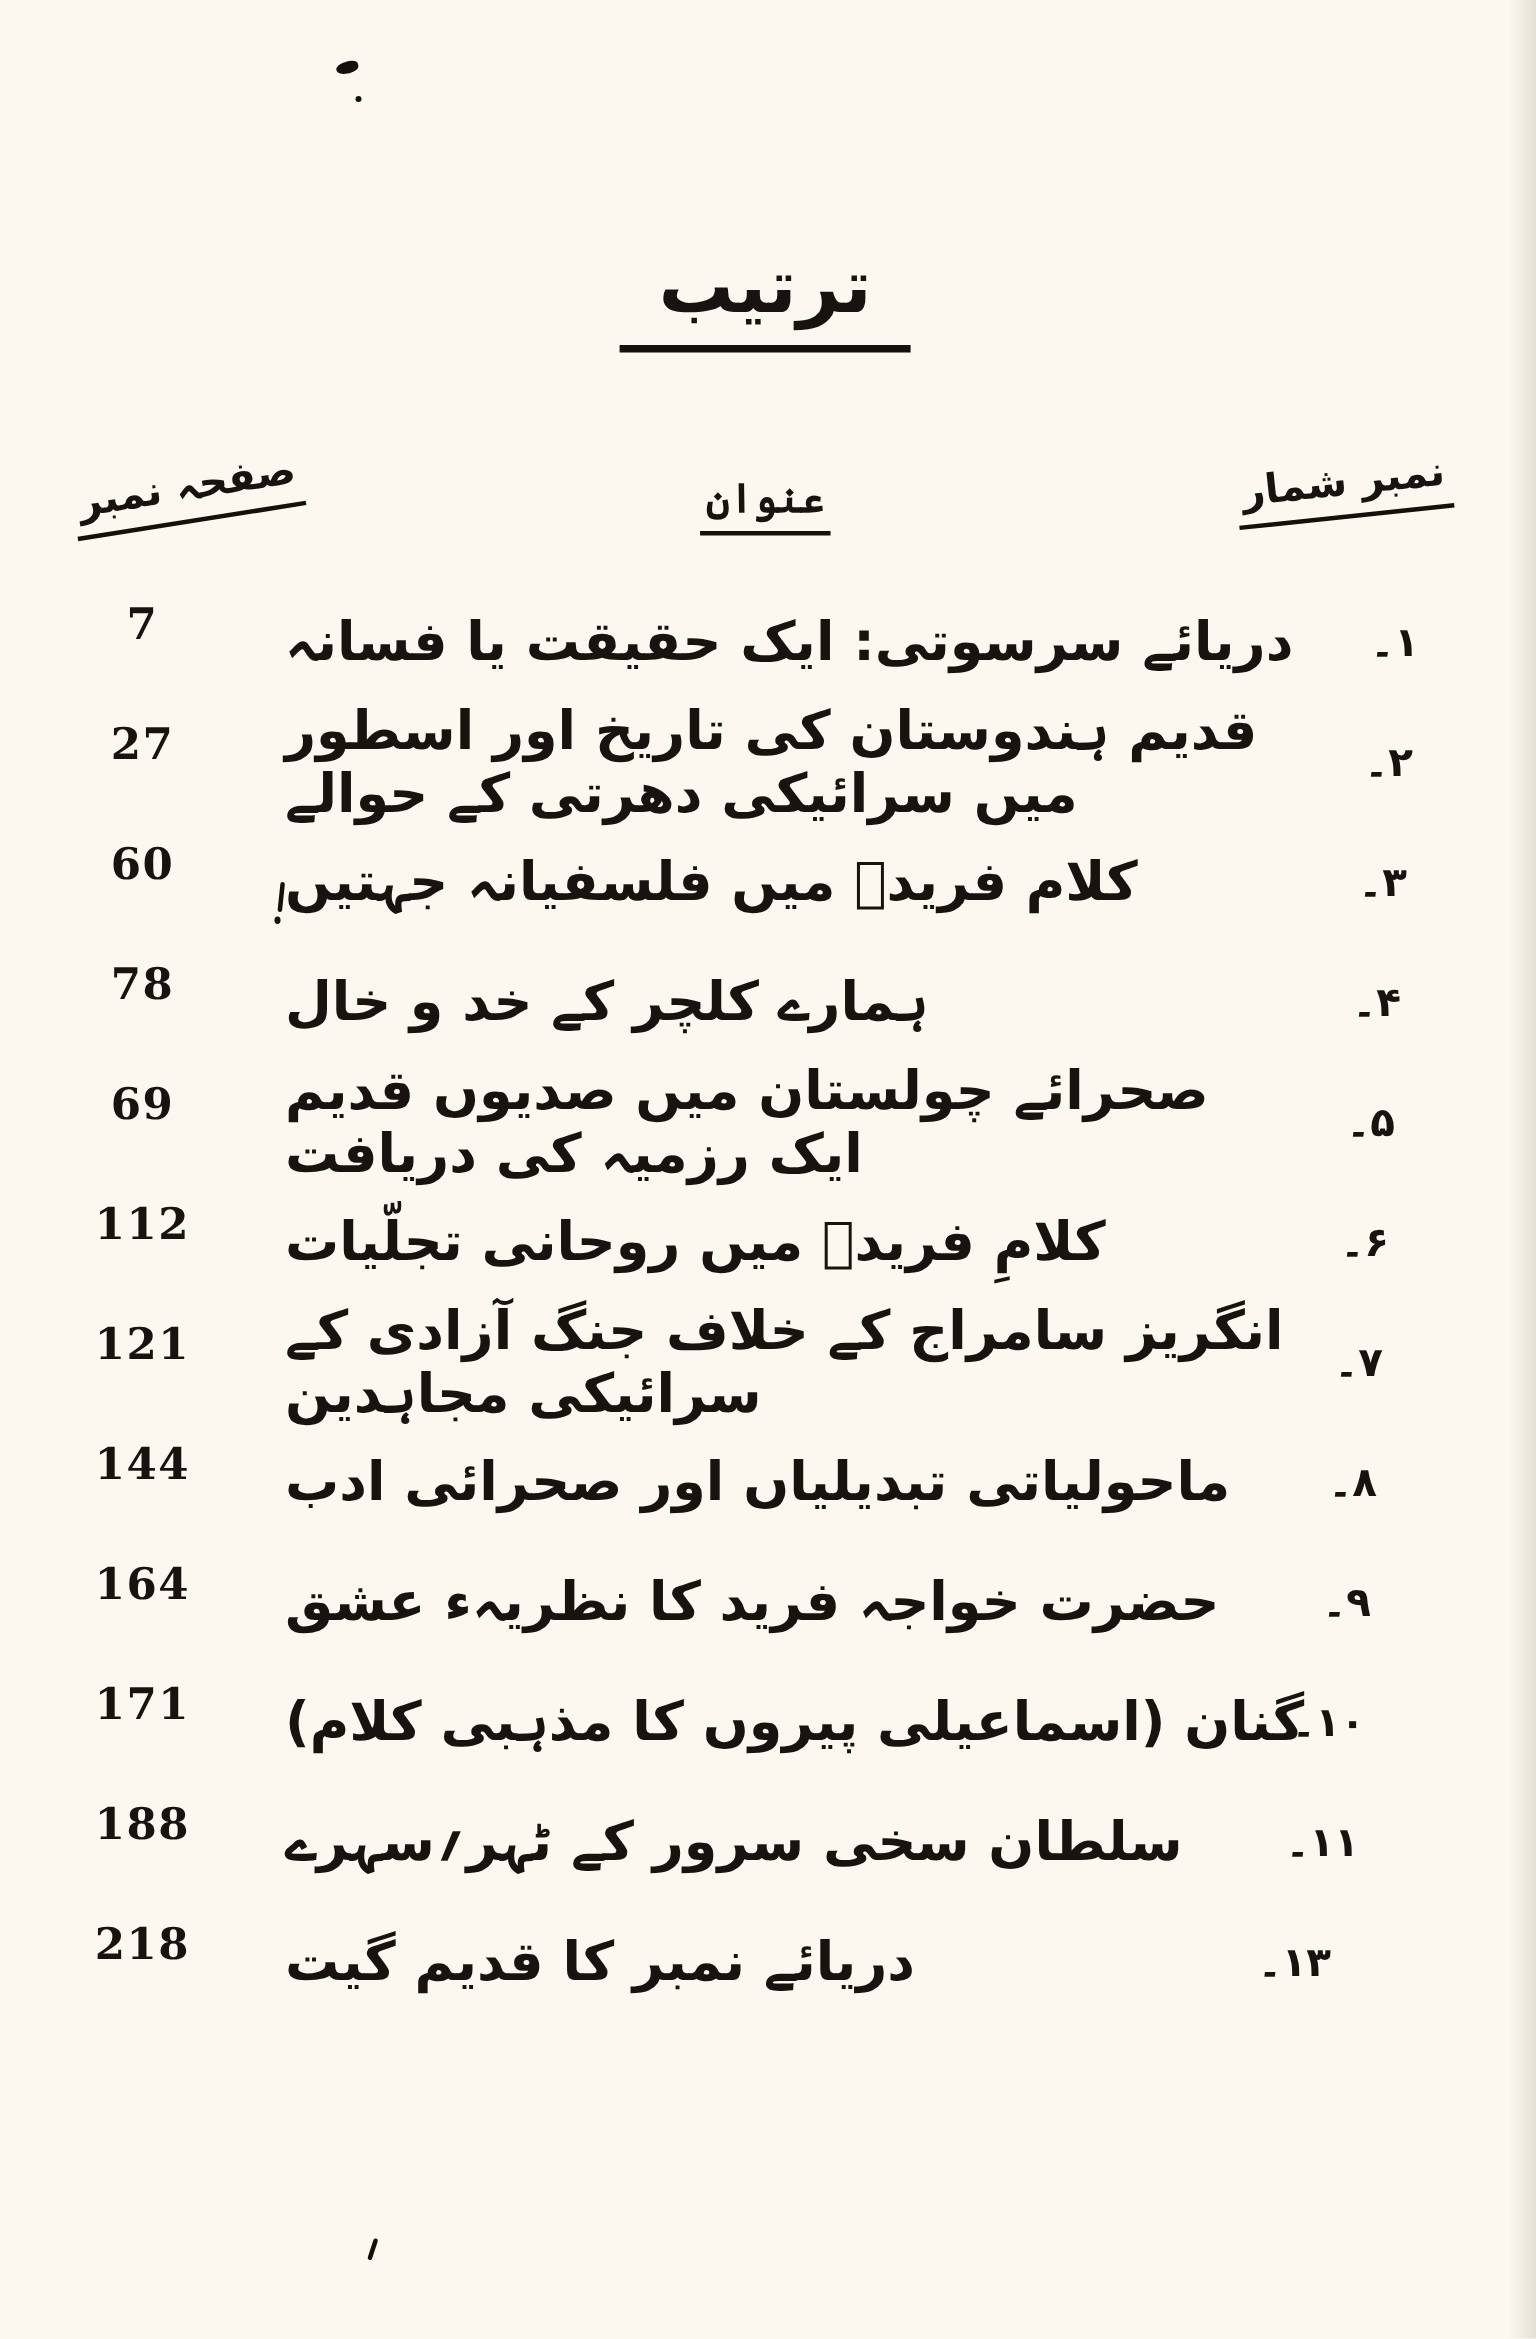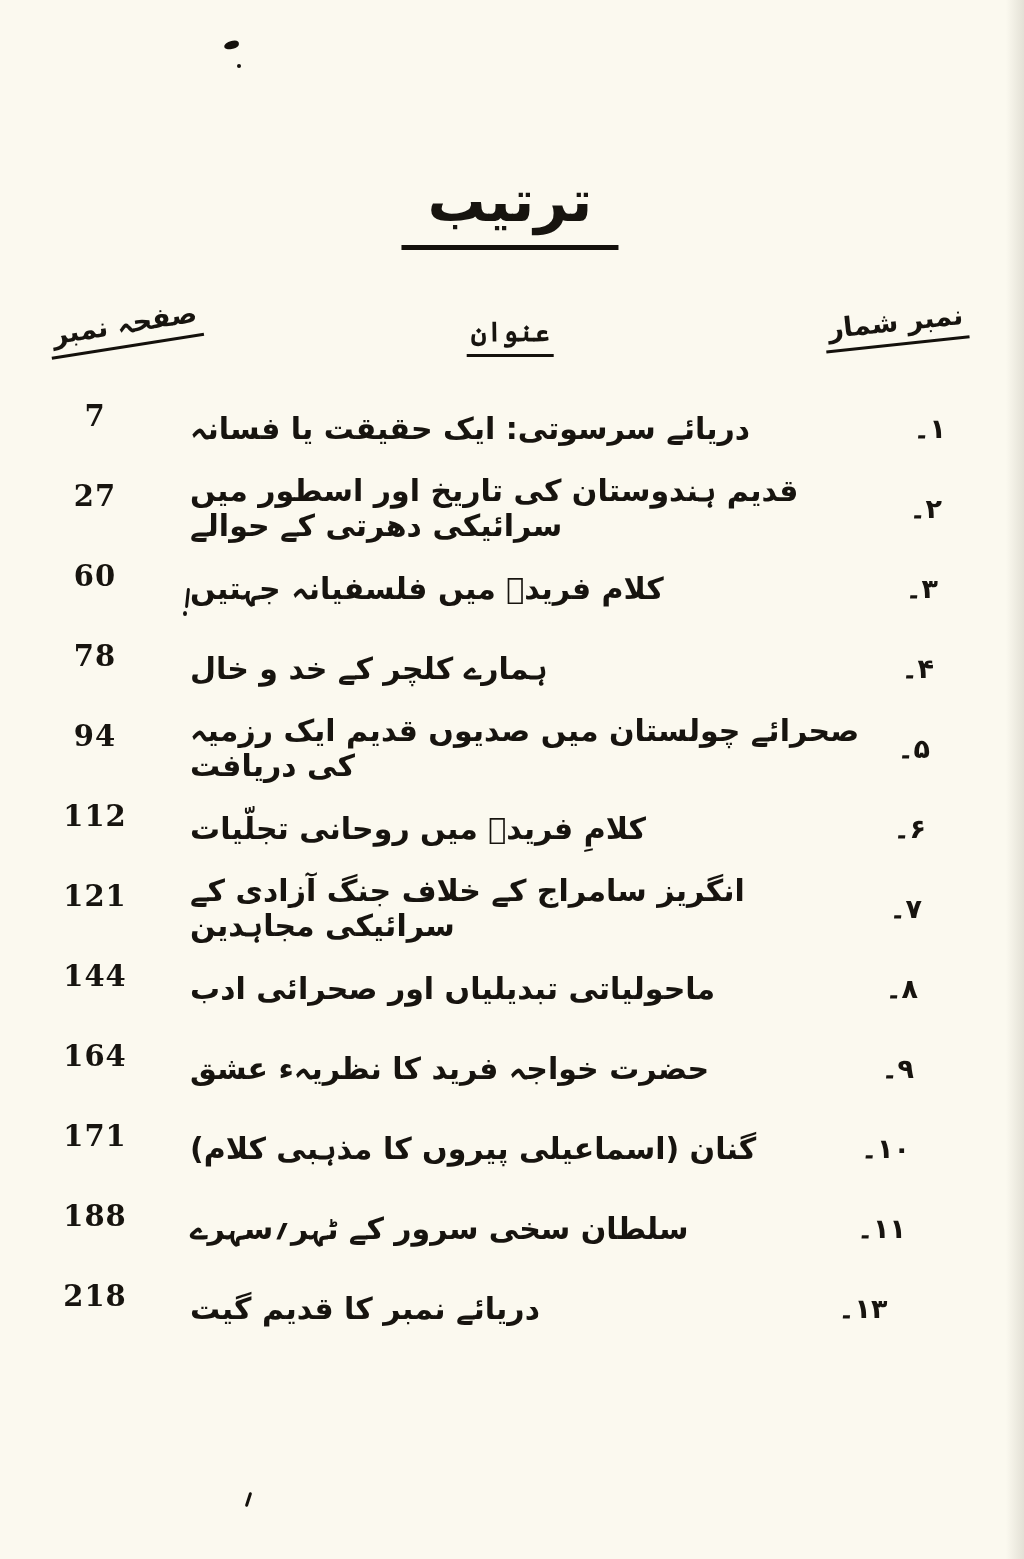--- a/index.html
+++ b/index.html
@@ -13,21 +13,21 @@
   }
   .page{position:absolute;inset:0;}
   
   .edge-shadow{
     position:absolute;top:0;right:0;width:18px;height:100%;
     background:linear-gradient(to right, rgba(0,0,0,0), rgba(120,115,100,0.18));
     pointer-events:none;
   }
   .main-title{
     position:absolute;top:128px;left:50%;transform:translateX(-51%);
-    font-size:58px;font-weight:bold;direction:rtl;
+    font-size:50px;font-weight:bold;direction:rtl;
     border-bottom:5px solid #14110c;
     padding:0 26px 10px 26px;
     letter-spacing:1px;
   }
   .col-headers{position:absolute;top:300px;left:0;width:100%;height:95px;}
   .hdr{
     position:absolute;font-size:27px;font-weight:bold;direction:rtl;
     border-bottom:3px solid #14110c;padding:0 4px 6px 4px;
   }
   .hdr-pageno{left:48px;top:8px;transform:rotate(-9deg);}
@@ -39,21 +39,21 @@
     height:80px;width:100%;
   }
   .pageno{
     width:190px;flex:0 0 auto;text-align:center;
     font-family:"DejaVu Serif",serif;font-weight:bold;font-size:29px;
     transform:translateY(-12px);
     letter-spacing:1px;
   }
   .entry-title{
     flex:1 1 auto;direction:rtl;text-align:left;
-    font-size:30px;font-weight:600;
+    font-size:36px;font-weight:600;
     padding-left:0;
   }
   .serial{
     width:148px;flex:0 0 auto;direction:rtl;text-align:right;
     font-size:27px;font-weight:600;
     padding-right:78px;box-sizing:border-box;
     white-space:nowrap;
   }
   
   .ink{position:absolute;background:#14110c;pointer-events:none;}
@@ -91,21 +91,21 @@
       <div class="pageno">60</div>
       <div class="entry-title">کلام فریدؒ میں فلسفیانہ جہتیں</div>
       <div class="serial" style="transform: translateX(-8px);">۳۔</div>
     </div>
       <div class="row">
       <div class="pageno">78</div>
       <div class="entry-title">ہمارے کلچر کے خد و خال</div>
       <div class="serial" style="transform: translateX(-12px);">۴۔</div>
     </div>
       <div class="row">
-      <div class="pageno">94</div>
+      <div class="pageno">69</div>
       <div class="entry-title">صحرائے چولستان میں صدیوں قدیم ایک رزمیہ کی دریافت</div>
       <div class="serial" style="transform: translateX(-16px);">۵۔</div>
     </div>
       <div class="row">
       <div class="pageno">112</div>
       <div class="entry-title">کلامِ فریدؒ میں روحانی تجلّیات</div>
       <div class="serial" style="transform: translateX(-20px);">۶۔</div>
     </div>
       <div class="row">
       <div class="pageno">121</div>

